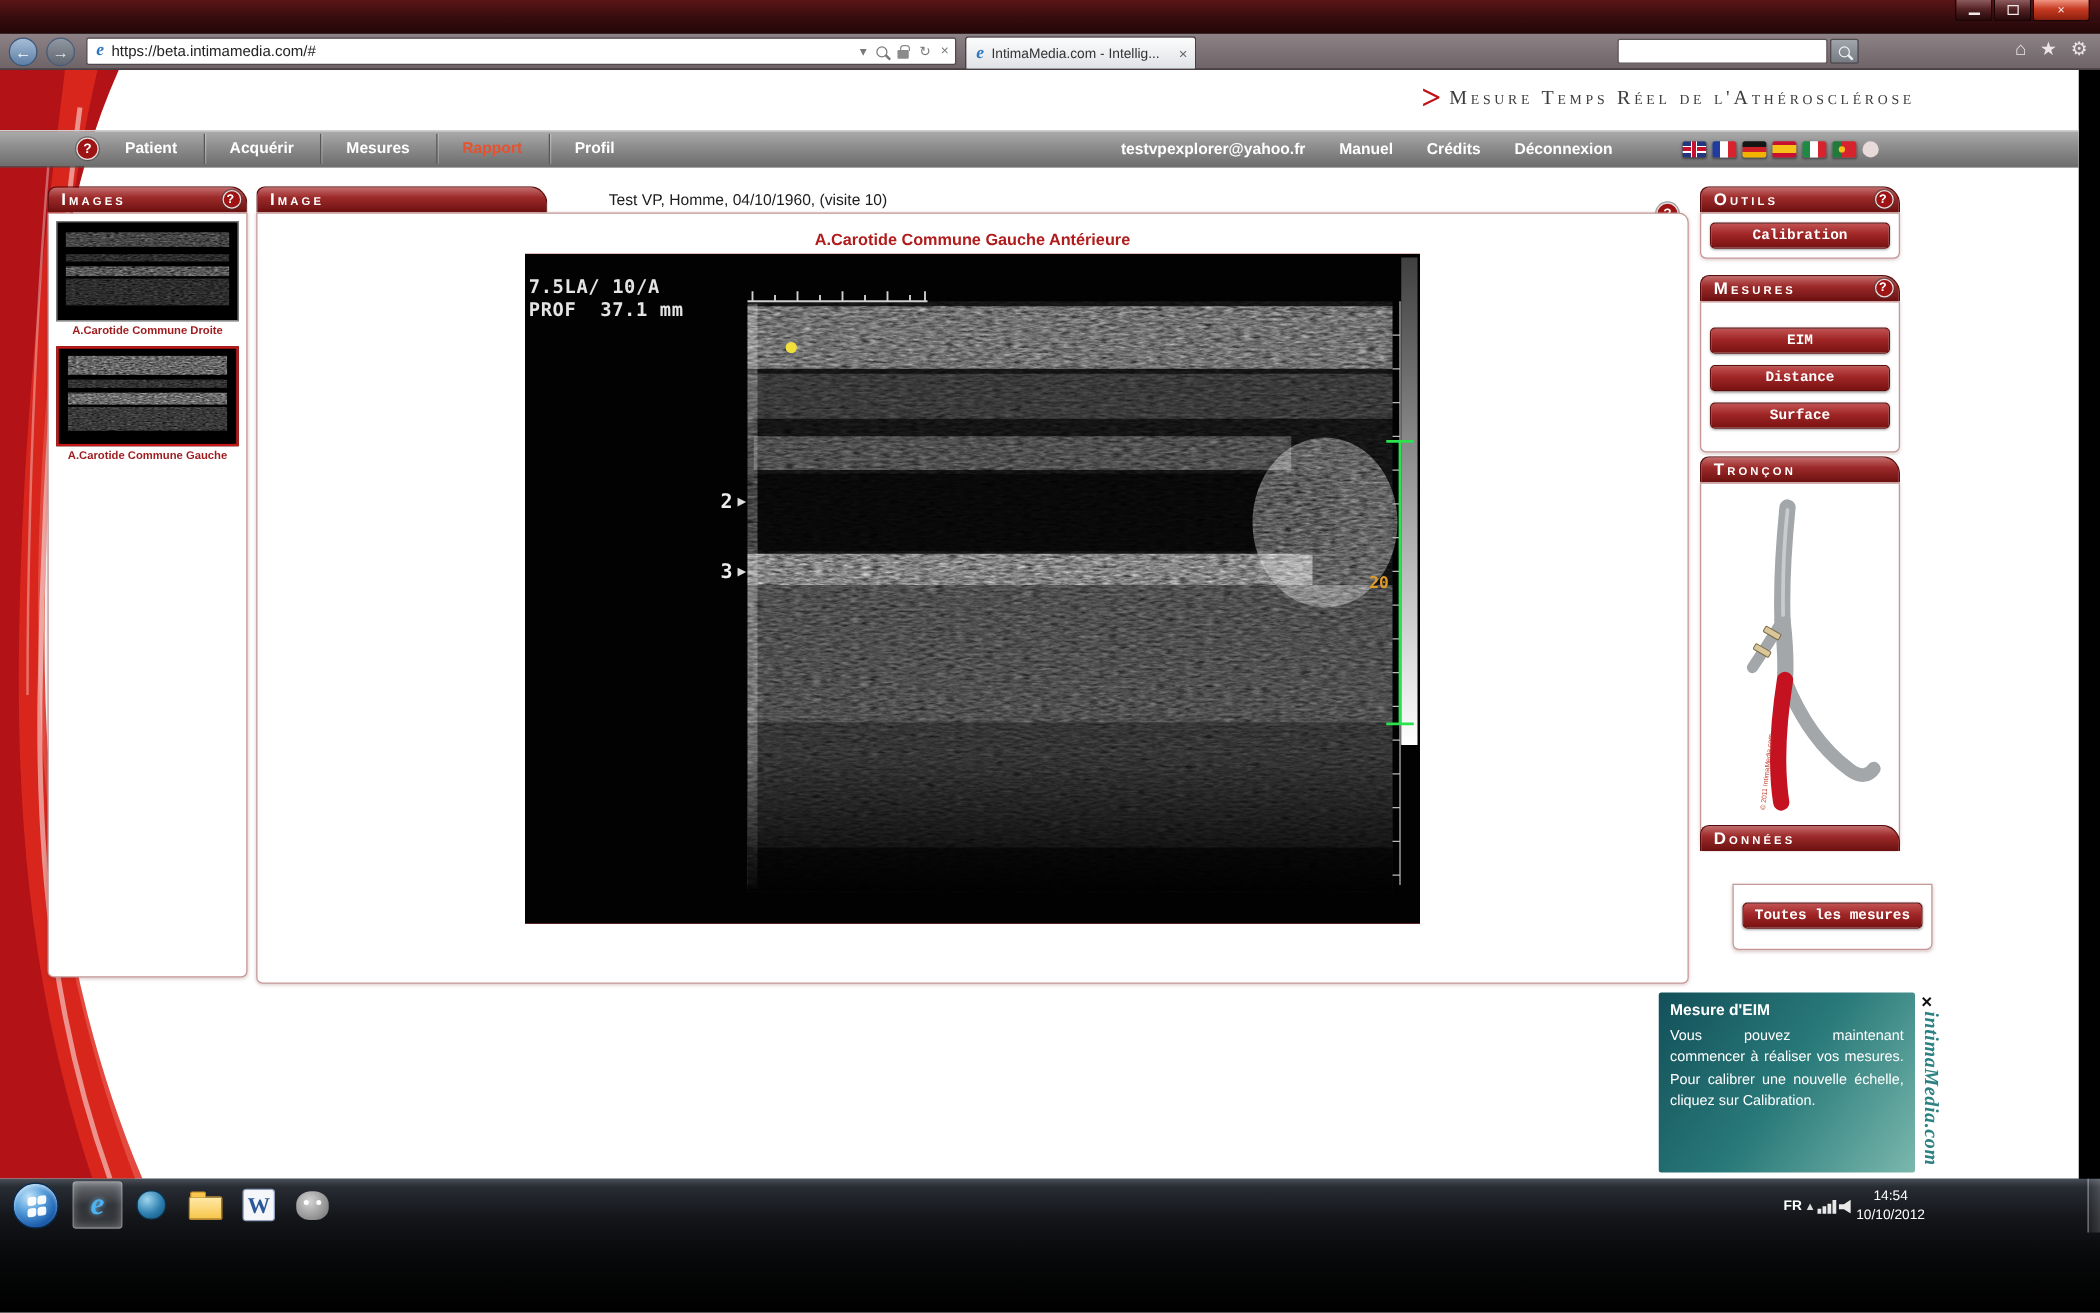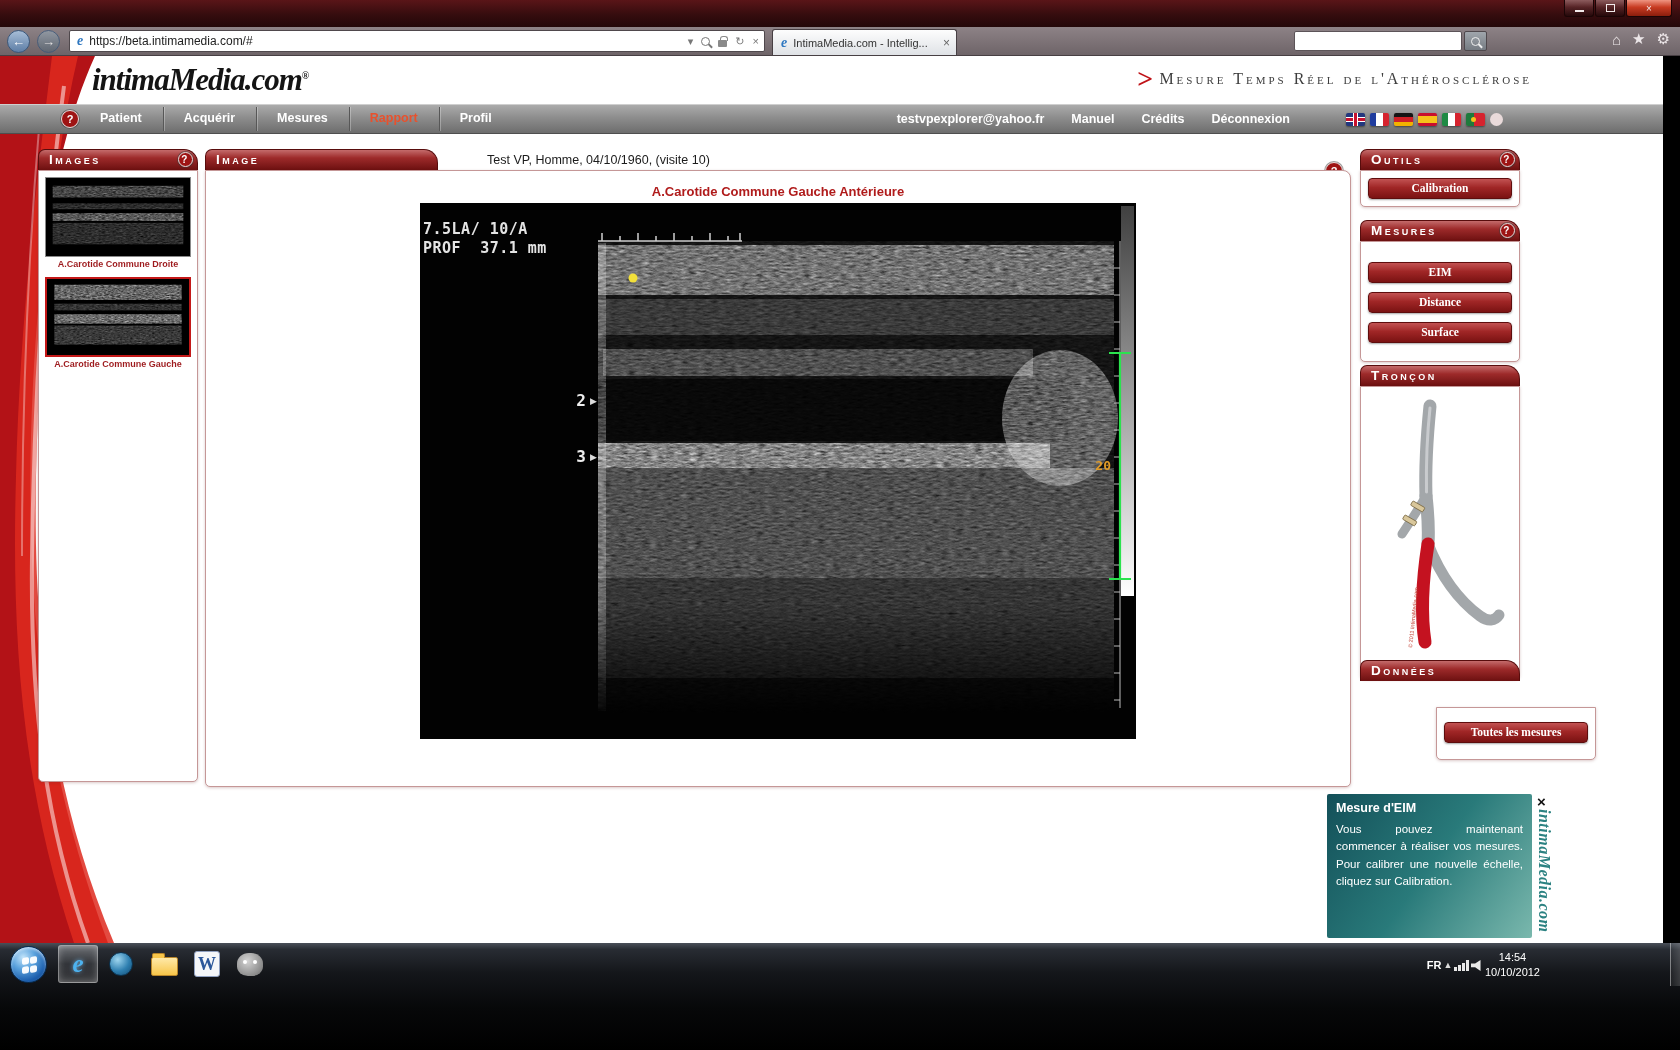--- a/index.html
+++ b/index.html
@@ -120,25 +120,25 @@
   .us-arrow { font-size: 9px; fill: #ddd; }
   .us-scale { font-family: "DejaVu Sans Mono", monospace; font-size: 13px; font-weight: bold; fill: #e09b28; }
 
   .tab-tools { left: 1360px; top: 93px; width: 160px; }
   .body-tools { left: 1360px; top: 114px; width: 160px; height: 37px; }
   .tab-measures { left: 1360px; top: 164px; width: 160px; }
   .body-measures { left: 1360px; top: 185px; width: 160px; height: 121px; }
   .tab-troncon { left: 1360px; top: 309px; width: 160px; }
   .body-troncon { left: 1360px; top: 330px; width: 160px; height: 293px; }
   .tab-donnees { left: 1360px; top: 604px; width: 160px; }
-  .body-donnees { left: 1436px; top: 651px; width: 160px; height: 53px; }
+  .body-donnees { left: 1386px; top: 651px; width: 160px; height: 53px; }
   .red-btn { display: block; margin: 0 auto; width: 144px; height: 21px;
     background: linear-gradient(#c25252 0%, #a02626 45%, #7a1212 100%); border: 1px solid #5e0d0d;
     border-radius: 4px; color: #fff; font-weight: bold; font-size: 11.5px; text-align: center; line-height: 19px;
-    box-shadow: 0 1px 2px rgba(0,0,0,.35); cursor: pointer; font-family: Liberation Serif, serif; }
+    box-shadow: 0 1px 2px rgba(0,0,0,.35); cursor: pointer; font-family: Liberation Mono, monospace; }
   .body-tools .red-btn { margin-top: 7px; }
   .body-measures .red-btn { margin-top: 9px; }
   .body-measures .red-btn:first-child { margin-top: 20px; }
   .body-donnees .red-btn { margin-top: 14px; }
   .artery-svg { display: block; margin: 6px auto 0; width: 140px; height: 276px; }
 
   .notif { position: absolute; left: 1327px; top: 738px; width: 205px; height: 144px;
     background: linear-gradient(125deg, #135059 0%, #297a7a 50%, #7ab8ad 100%);
     border-radius: 2px; padding: 7px 9px; color: #fff; }
   .notif-title { font-weight: bold; font-size: 12.5px; margin-bottom: 6px; }
@@ -245,21 +245,20 @@
 
 <div class="page">
 
   <svg class="swoosh-svg" viewBox="0 0 170 887" preserveAspectRatio="none">
     <path d="M0 0 L95 0 C52 95 36 220 31 380 C27 540 40 705 108 887 L0 887 Z" fill="#b31217"></path>
     <path d="M78 0 C50 120 40 260 36 420 C33 570 48 730 114 887 L74 887 C18 720 12 565 16 420 C20 260 38 115 52 0 Z" fill="#de2a1f" opacity="0.85"></path>
     <path d="M64 30 C44 180 34 350 32 500 C30 650 46 770 88 887" stroke="#ffffff" stroke-width="4" fill="none" opacity="0.5"></path>
     <path d="M40 60 C28 200 22 360 22 500" stroke="#ffffff" stroke-width="2" fill="none" opacity="0.35"></path>
   </svg>
 
-  <div class="logo"><span>intimaMedia.com</span><sup>®</sup></div>
   <div class="tagline">
     <span class="tagline-arrow">&gt;</span>
     <span class="tagline-text">Mesure Temps Réel de l'Athérosclérose</span>
   </div>
 
   <div class="nav-bar">
     <div class="help-circle nav-help">?</div>
     <div class="nav-item">Patient</div>
     <div class="nav-item">Acquérir</div>
     <div class="nav-item">Mesures</div>

